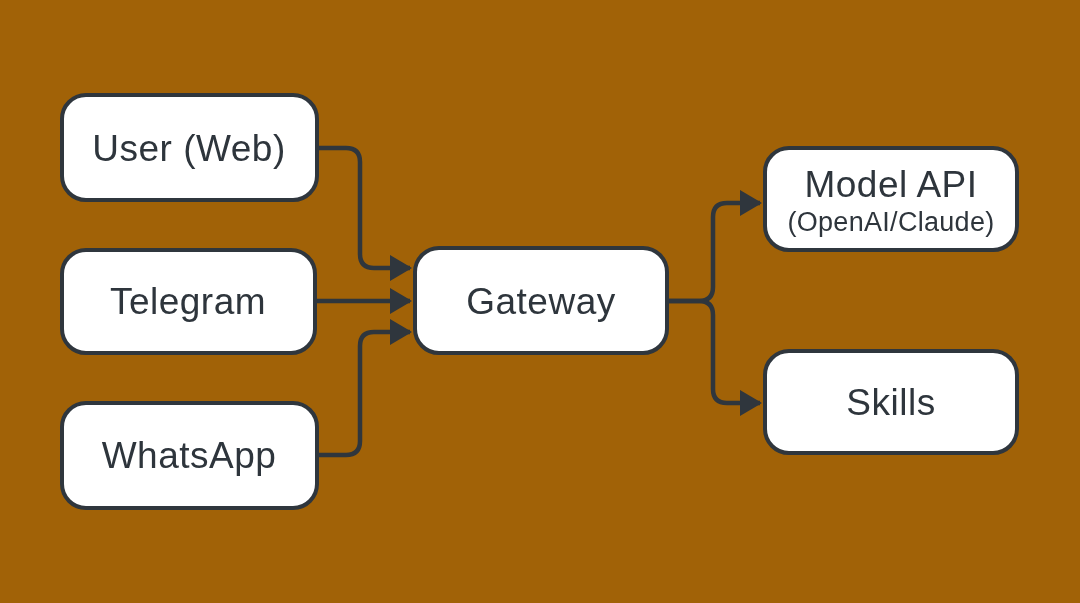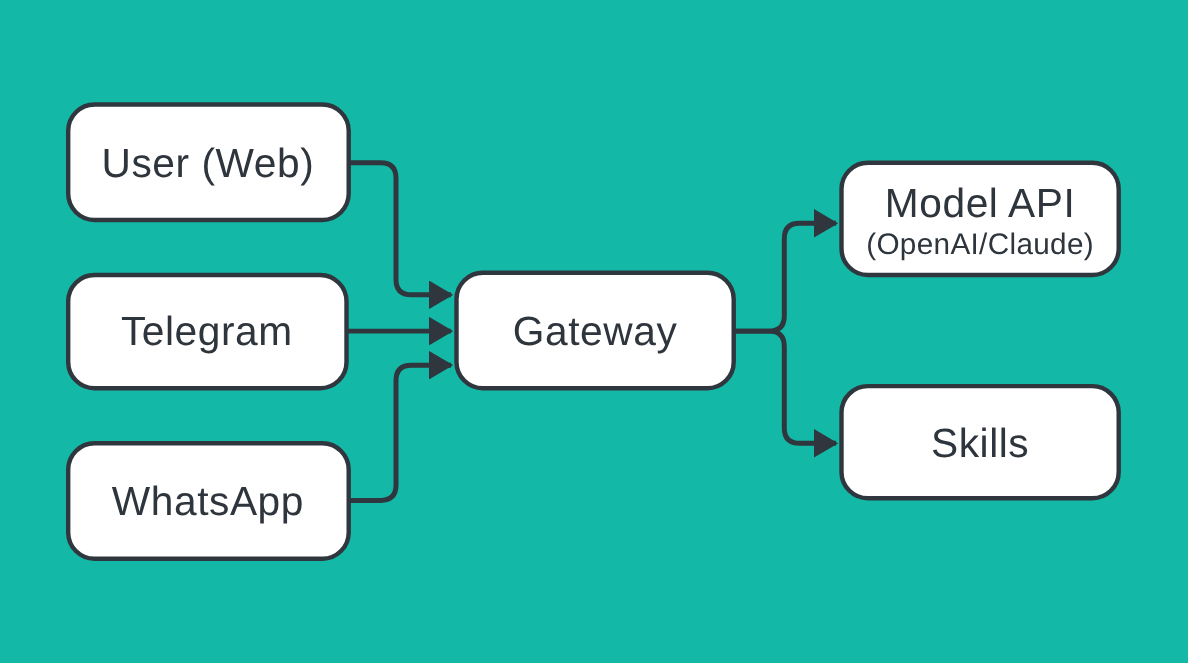--- a/index.html
+++ b/index.html
@@ -4,21 +4,21 @@
 <style>
   html, body {
     margin: 0;
     padding: 0;
     background: #ffffff;
   }
   .canvas {
     position: relative;
     width: 1080px;
     height: 603px;
-    background: #14b8a6;
+    background: #a16207;
     overflow: hidden;
     font-family: "Liberation Sans", sans-serif;
   }
   svg { display: block; }
   .node-box {
     fill: #ffffff;
     stroke: #2f363d;
     stroke-width: 4;
   }
   .edge {

